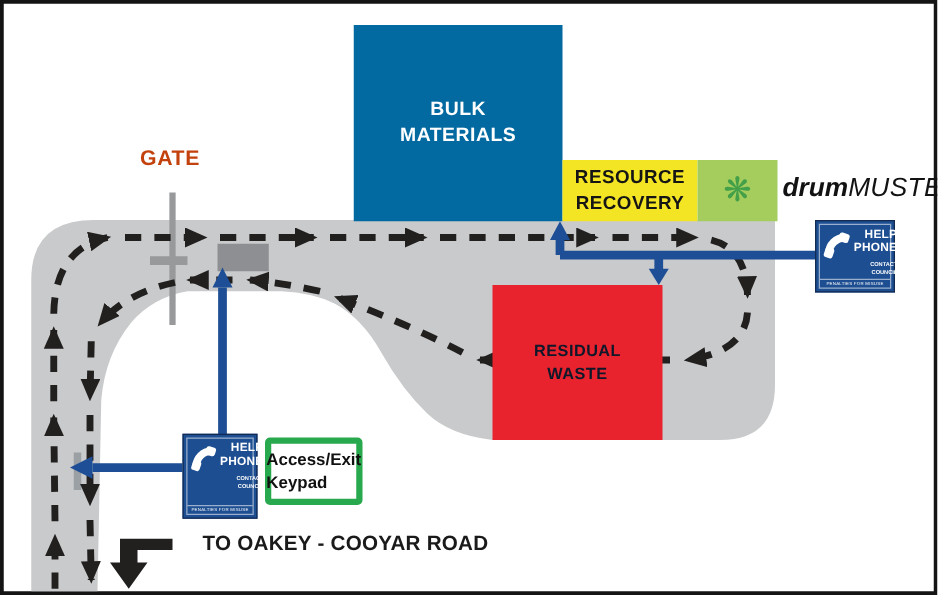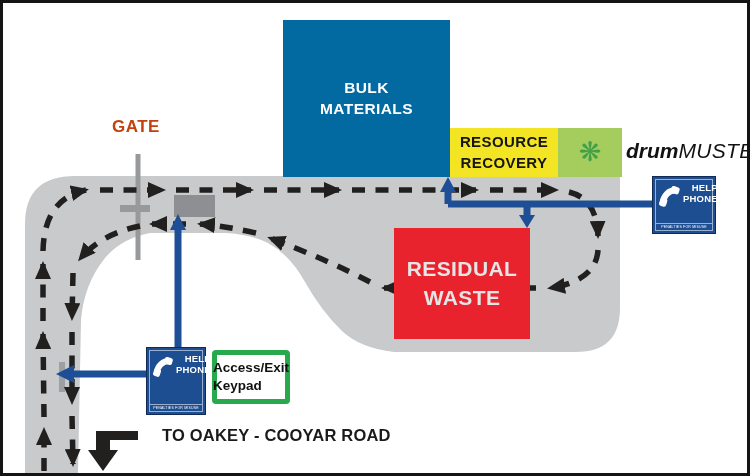--- a/index.html
+++ b/index.html
@@ -5,34 +5,34 @@
   html,body{margin:0;padding:0;background:#ffffff;font-family:"Liberation Sans",sans-serif;}
   .stage{position:relative;width:750px;height:476px;background:#ffffff;overflow:hidden;
          box-shadow:inset 0 0 0 3px #141414;}
   .layer-svg{position:absolute;left:0;top:0;width:750px;height:476px;}
   .abs{position:absolute;}
   .pre{white-space:pre-line;}
   .area-box{display:flex;align-items:center;justify-content:center;text-align:center;}
   .area-label{font-weight:bold;letter-spacing:.4px;line-height:1.35;}
   .bulk{left:283px;top:20px;width:167px;height:157px;color:#ffffff;font-size:15.5px;}
   .resource{left:450px;top:128px;width:108px;height:49px;color:#151515;font-size:15px;line-height:1.25;}
-  .residual{left:394px;top:228px;width:136px;height:111px;color:#e5e5e5;font-size:21px;}
+  .residual{left:394px;top:228px;width:136px;height:124px;color:#0f172a;font-size:13px;}
   .drumbay{left:558px;top:128px;width:64px;height:49px;}
   .star{font-size:27px;line-height:1;}
   .gate-label{left:112px;top:117px;width:70px;font-weight:bold;font-size:17px;color:#c2410c;letter-spacing:.5px;}
   .road-label{left:162px;top:426px;font-weight:bold;font-size:16.5px;color:#1a1a1a;letter-spacing:.2px;}
   .drum-brand{left:626px;top:139px;width:124px;font-size:21px;font-style:italic;color:#121212;}
   .drum-brand .b{font-weight:bold;}
   .drum-brand .r{font-weight:normal;letter-spacing:.3px;}
   .help-sign{background:#1d4e91;border:1px solid #122a52;display:flex;flex-direction:column;
              box-shadow:inset 0 0 0 1px rgba(255,255,255,.0), inset 0 0 0 3px rgba(255,255,255,.0);}
   .help-inner{flex:1;margin:2px;border:1px solid rgba(255,255,255,.55);display:flex;flex-direction:column;position:relative;}
   .help-row{flex:1;display:flex;align-items:flex-start;padding:3px 2px 0 2px;}
   .help-icon{flex:0 0 45%;display:flex;align-items:center;justify-content:center;padding-top:2px;}
-  .help-texts{flex:1;display:flex;align-items:flex-end;padding-right:2px;}
+  .help-texts{flex:1;display:flex;flex-direction:column;align-items:flex-end;padding-right:2px;}
   .help-title{color:#ffffff;font-weight:bold;font-size:9.5px;line-height:1.15;text-align:right;letter-spacing:.2px;}
   .help-contact{color:#ffffff;font-size:4.5px;line-height:1.3;text-align:right;margin-top:4px;font-weight:bold;}
   .help-strip{color:#ffffff;font-size:3.5px;text-align:center;border-top:1px solid rgba(255,255,255,.55);
               padding:1px 0;letter-spacing:.2px;}
   .help-right{left:652px;top:176px;width:62px;height:56px;}
   .help-entry{left:146px;top:347px;width:58px;height:66px;}
   .keypad{left:212px;top:350px;width:78px;height:54px;background:#ffffff;border:5px solid #28a94e;border-radius:4px;
           display:flex;align-items:center;justify-content:center;
           font-weight:bold;font-size:13.5px;color:#111;line-height:1.3;box-sizing:border-box;}
 </style>

